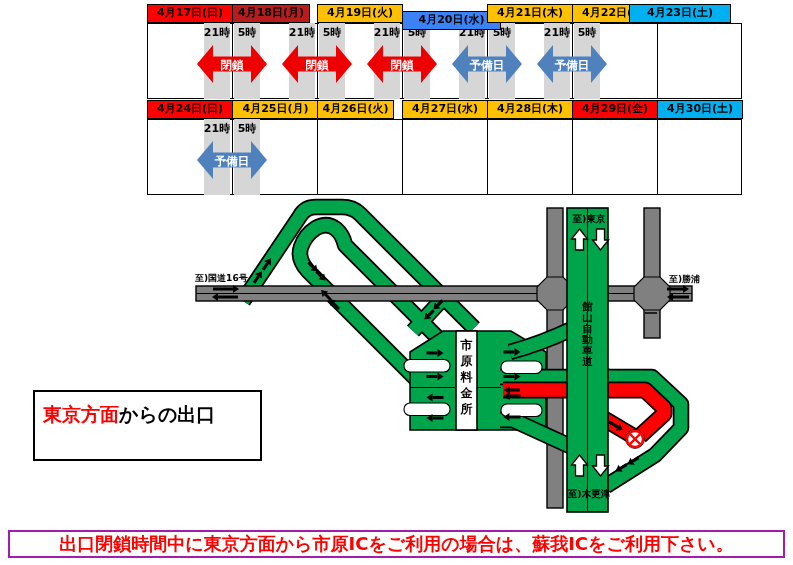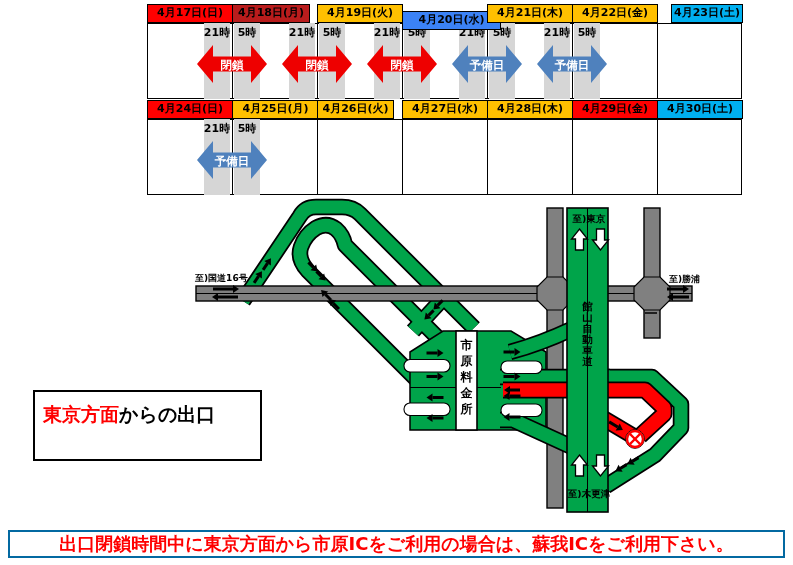--- a/index.html
+++ b/index.html
@@ -14,21 +14,21 @@
   .week-body{position:absolute;border:1.5px solid #000;box-sizing:border-box;background:#fff;}
   .time-band{position:absolute;}
   .col-sep{position:absolute;width:1.2px;background:#000;}
   .time-label{position:absolute;font-size:11px;font-weight:bold;color:#000;text-align:center;white-space:nowrap;}
   .span-arrow{position:absolute;}
   
   #side-note{position:absolute;left:33px;top:390px;width:229px;height:71px;background:#fff;
              border:2px solid #000;box-sizing:border-box;font-size:19px;font-weight:bold;
              line-height:1.6;padding:7px 8px;color:#000;white-space:nowrap;}
   #banner{position:absolute;left:8px;top:530px;width:777px;height:28px;background:#fff;
-          border:2px solid #0369a1;box-sizing:border-box;font-size:18px;font-weight:bold;
+          border:2px solid #a21caf;box-sizing:border-box;font-size:18px;font-weight:bold;
           text-align:center;line-height:24px;white-space:nowrap;}
   svg text{font-family:"DejaVu Sans","Liberation Sans",sans-serif;}
 </style>
 </head>
 <body>
 
 <div id="stage">
 
   <svg id="map" width="793" height="565" viewBox="0 0 793 565" style="position:absolute;left:0;top:0;">
 
@@ -245,21 +245,21 @@
       <div class="col-sep" style="left: 255px; top: 19px; height: 76px;"></div>
       <div class="col-sep" style="left: 340px; top: 19px; height: 76px;"></div>
       <div class="col-sep" style="left: 425px; top: 19px; height: 76px;"></div>
       <div class="col-sep" style="left: 510px; top: 19px; height: 76px;"></div>
       <div class="day-cell" style="left: 0px; top: 0px; width: 86.2px; background: rgb(255, 0, 0);">4月17日(日)</div>
       <div class="day-cell" style="left: 85px; top: 0px; width: 78px; background: #b91c1c;">4月18日(月)</div>
       <div class="day-cell" style="left: 170px; top: 0px; width: 86.2px; background: rgb(255, 192, 0);">4月19日(火)</div>
       <div class="day-cell" style="left: 255px; top: 0px; width: 99px; background: #3b82f6; margin-top: 7px;">4月20日(水)</div>
       <div class="day-cell" style="left: 340px; top: 0px; width: 86.2px; background: rgb(255, 192, 0);">4月21日(木)</div>
       <div class="day-cell" style="left: 425px; top: 0px; width: 86.2px; background: rgb(255, 192, 0);">4月22日(金)</div>
-      <div class="day-cell" style="left: 524px; top: 0px; width: 72px; background: rgb(0, 176, 240);">4月23日(土)</div>
+      <div class="day-cell" style="left: 482px; top: 0px; width: 102px; background: rgb(0, 176, 240);">4月23日(土)</div>
       <svg width="72" height="46" class="span-arrow" style="left: 49px; top: 37px;">
         <polygon points="1,23 17,4 17,15.5 55,15.5 55,4 71,23 55,42 55,30.5 17,30.5 17,42" fill="#EE0000"></polygon>
         <text x="36" y="27.5" text-anchor="middle" font-size="11.5" font-weight="bold" fill="#fff">閉鎖</text>
       </svg>
       <svg width="72" height="46" class="span-arrow" style="left: 134px; top: 37px;">
         <polygon points="1,23 17,4 17,15.5 55,15.5 55,4 71,23 55,42 55,30.5 17,30.5 17,42" fill="#EE0000"></polygon>
         <text x="36" y="27.5" text-anchor="middle" font-size="11.5" font-weight="bold" fill="#fff">閉鎖</text>
       </svg>
       <svg width="72" height="46" class="span-arrow" style="left: 219px; top: 37px;">
         <polygon points="1,23 17,4 17,15.5 55,15.5 55,4 71,23 55,42 55,30.5 17,30.5 17,42" fill="#EE0000"></polygon>

